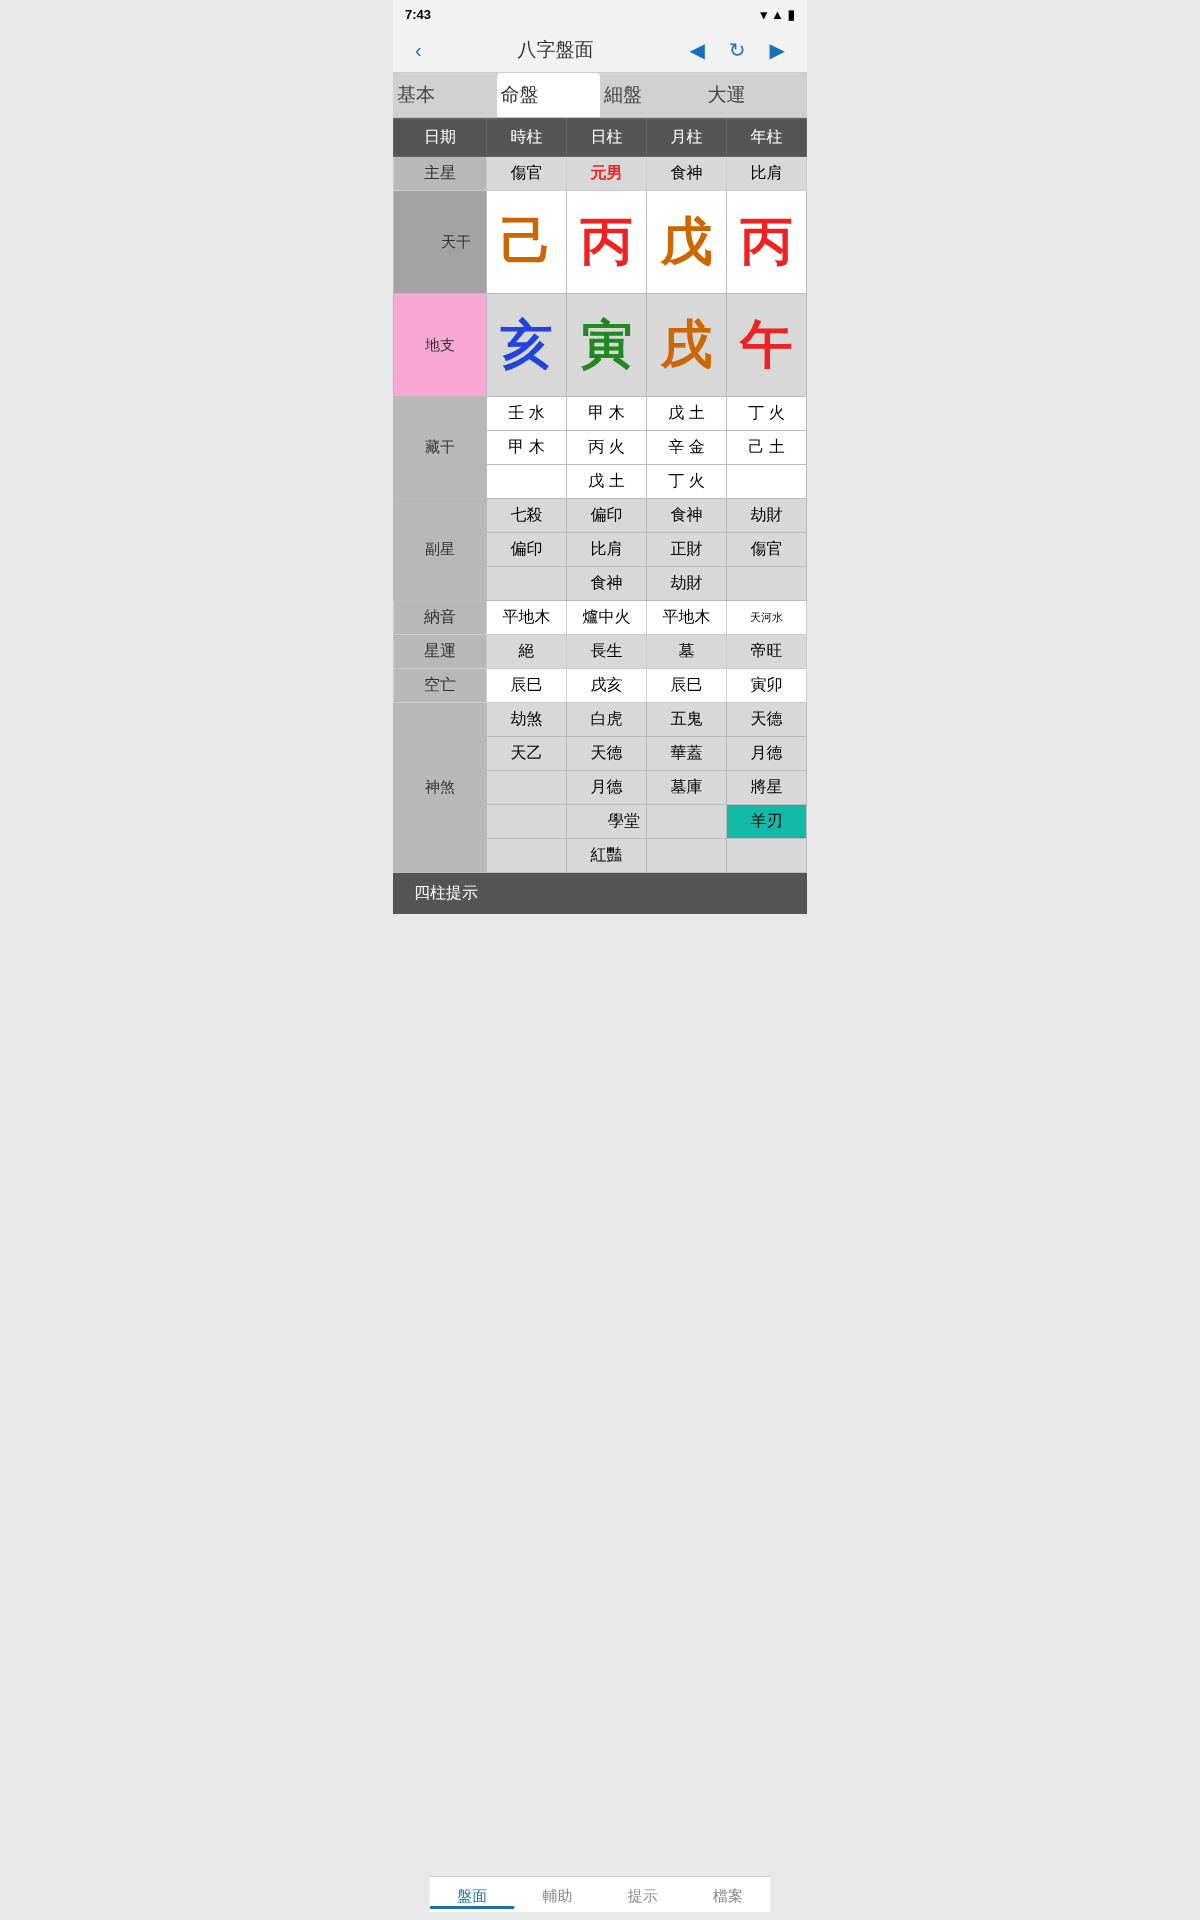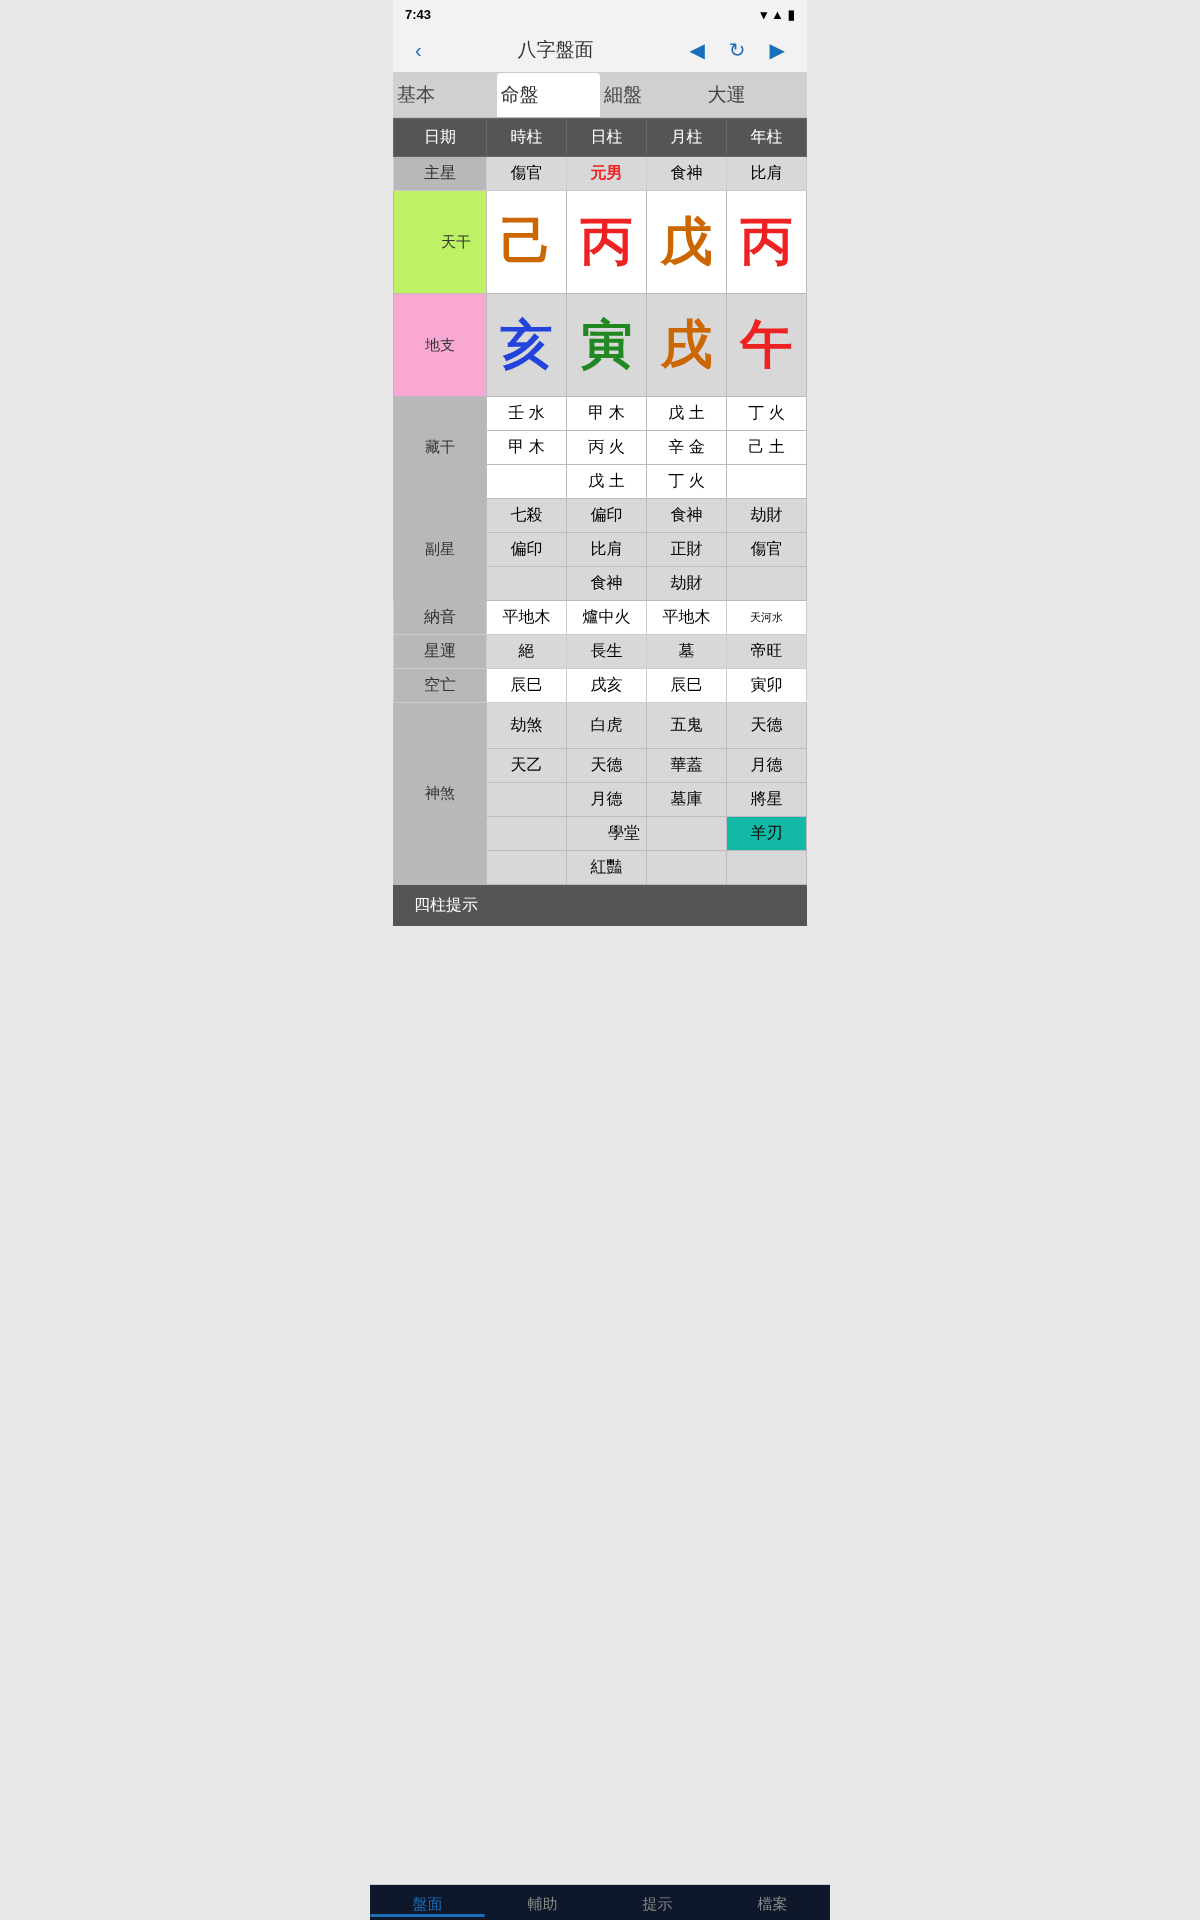--- a/index.html
+++ b/index.html
@@ -113,26 +113,26 @@
     
     .hint-section {
       background: #555;
       color: #fff;
       padding: 10px 21px;
       font-size: 16px;
     }
 
     
     .bottom-tab-bar {
-      background: #0f172a;
+      background: #ffffff;
       display: flex;
       border-top: 1px solid #ccc;
       position: fixed;
-      bottom: 0;
-      width: 460px;
+      bottom: 8px;
+      width: 341px;
       left: 50%;
       transform: translateX(-50%);
     }
     .bottom-tab-item {
       flex: 1;
       text-align: center;
       padding: 10px 4px 6px;
       font-size: 15px;
       color: #888;
       cursor: pointer;
@@ -212,21 +212,21 @@
 
   <tr class="data-row">
     <td class="lbl">主星</td>
     <td style="background:#d8d8d8; text-align:center; font-size:16px;">傷官</td>
     <td style="background:#d8d8d8; text-align:center; font-size:16px; color:#ee2222; font-weight:600;">元男</td>
     <td style="background:#d8d8d8; text-align:center; font-size:16px;">食神</td>
     <td style="background:#d8d8d8; text-align:center; font-size:16px;">比肩</td>
   </tr>
 
   <tr class="big-char-row">
-    <td class="lbl" style="background:#bef264; font-size:15px; font-weight:normal;padding-left:36px;">天干</td>
+    <td class="lbl" style="background:#a3a3a3; font-size:15px; font-weight:normal;padding-left:36px;">天干</td>
     <td style="background:#fff; text-align:center; color:#cc6600;">己</td>
     <td style="background:#fff; text-align:center; color:#ee2222;">丙</td>
     <td style="background:#fff; text-align:center; color:#cc6600;">戊</td>
     <td style="background:#fff; text-align:center; color:#ee2222;">丙</td>
   </tr>
 
   <tr class="big-char-row">
     <td class="lbl" style="background:#f9a8d4; font-size:15px; font-weight:normal;">地支</td>
     <td style="background:#d8d8d8; text-align:center; color:#2244dd;">亥</td>
     <td style="background:#d8d8d8; text-align:center; color:#228822;">寅</td>
@@ -294,21 +294,21 @@
     <td class="lbl">空亡</td>
     <td style="background:#fff; text-align:center; font-size:16px;">辰巳</td>
     <td style="background:#fff; text-align:center; font-size:16px;">戌亥</td>
     <td style="background:#fff; text-align:center; font-size:16px;">辰巳</td>
     <td style="background:#fff; text-align:center; font-size:16px;">寅卯</td>
   </tr>
 
   <tr>
     <td class="lbl" rowspan="5" style="background:#b8b8b8; font-size:15px; text-align:center; vertical-align:middle;">神煞</td>
     <td style="background:#d8d8d8; text-align:center; font-size:16px; padding:6px;">劫煞</td>
-    <td style="background:#d8d8d8; text-align:center; font-size:16px; padding:12px;">白虎</td>
+    <td style="background:#d8d8d8; text-align:center; font-size:16px; padding:6px;">白虎</td>
     <td style="background:#d8d8d8; text-align:center; font-size:16px; padding:6px;">五鬼</td>
     <td style="background:#d8d8d8; text-align:center; font-size:16px; padding:6px;">天德</td>
   </tr>
   <tr>
     <td style="background:#d8d8d8; text-align:center; font-size:16px; padding:6px;">天乙</td>
     <td style="background:#d8d8d8; text-align:center; font-size:16px; padding:6px;">天德</td>
     <td style="background:#d8d8d8; text-align:center; font-size:16px; padding:6px;">華蓋</td>
     <td style="background:#d8d8d8; text-align:center; font-size:16px; padding:6px;">月德</td>
   </tr>
   <tr>

